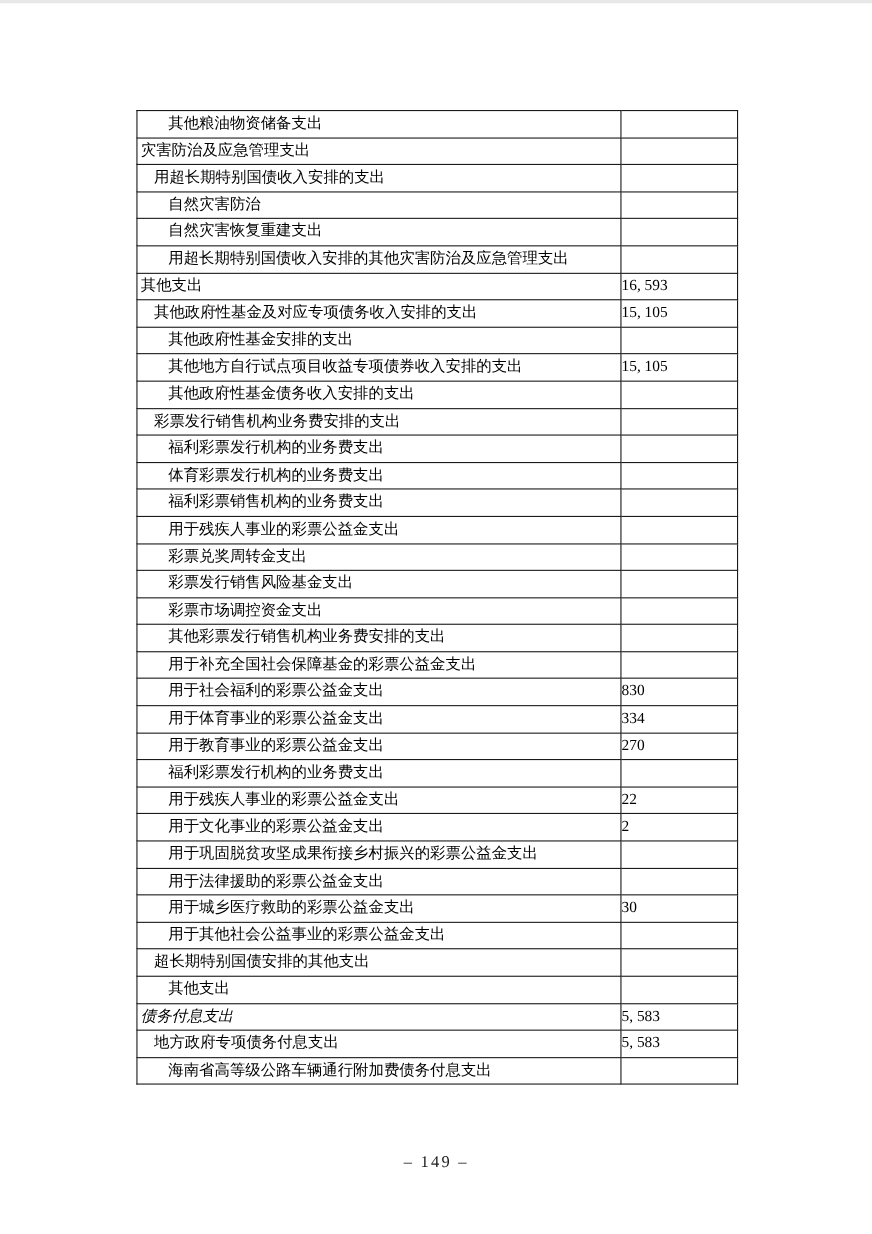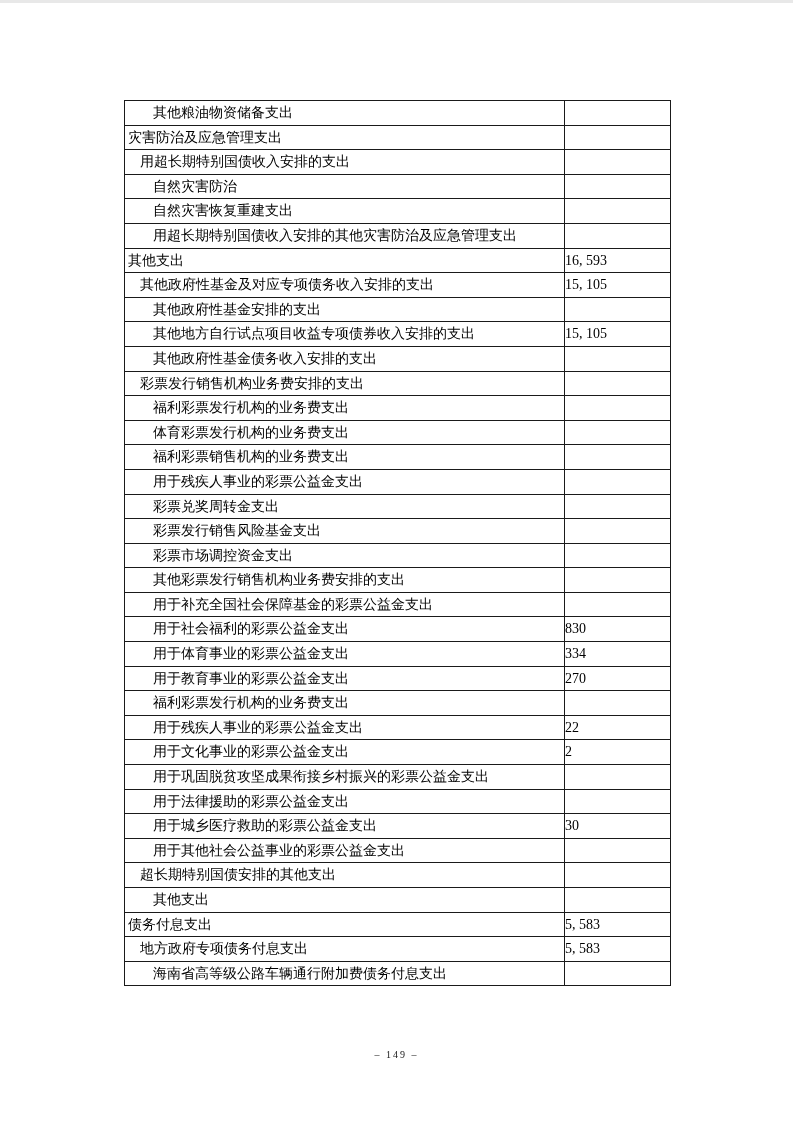--- a/index.html
+++ b/index.html
@@ -40,21 +40,21 @@
   td.amount-cell {
     text-align: left;
     padding-right: 3px;
   }
   .footer {
     position: absolute;
     left: 0;
     top: 1046px;
     width: 100%;
     text-align: center;
-    font-size: 10px;
+    font-size: 15px;
     color: #1a1a1a;
     letter-spacing: 2px;
   }
 </style>
 </head>
 <body>
 
 <div class="page">
 
   <div class="table-wrap">
@@ -291,21 +291,21 @@
 
   <tr>
     <td class="label-cell">
       <span style="padding-left: 28px;">其他支出</span>
     </td>
     <td class="amount-cell"></td>
   </tr>
 
   <tr>
     <td class="label-cell">
-      <span style="padding-left: 3px;">债务付息支出</span>
+      <span style="padding-left: 3px; font-style: italic;">债务付息支出</span>
     </td>
     <td class="amount-cell">5, 583</td>
   </tr>
 
   <tr>
     <td class="label-cell">
       <span style="padding-left: 15px;">地方政府专项债务付息支出</span>
     </td>
     <td class="amount-cell">5, 583</td>
   </tr>

